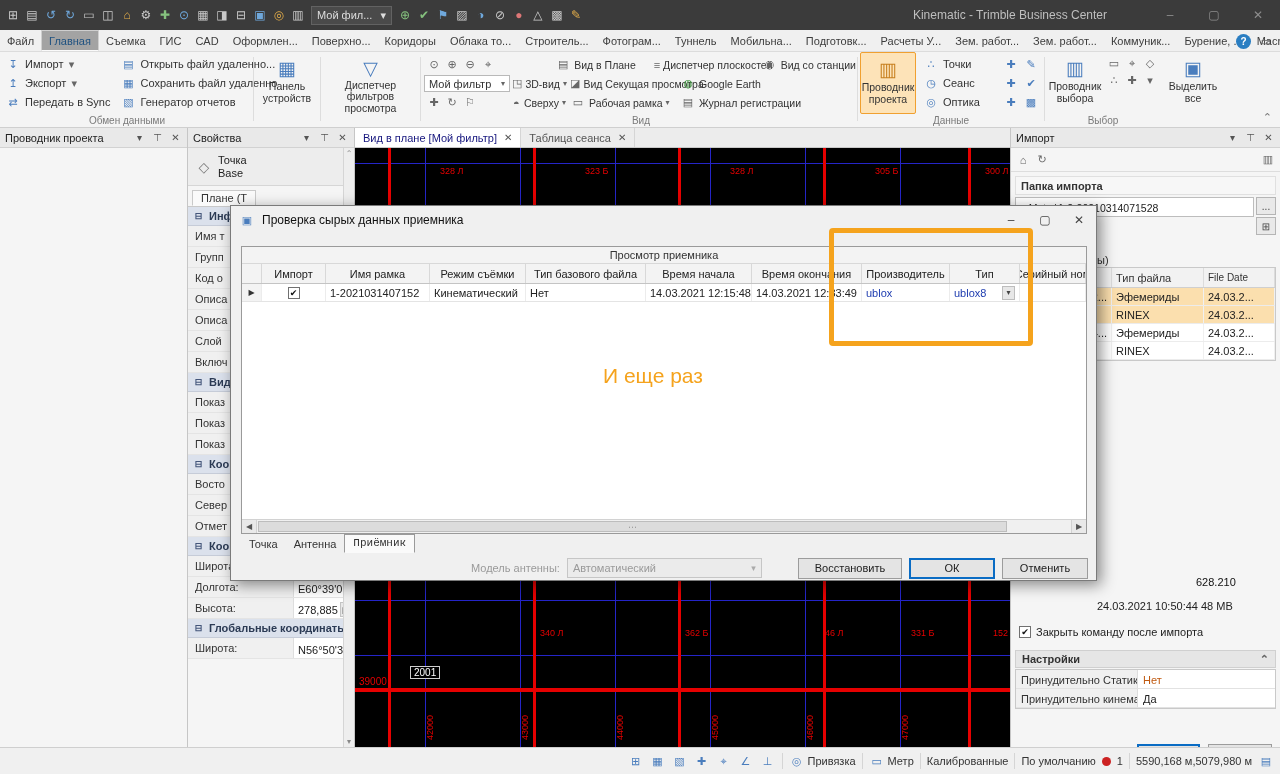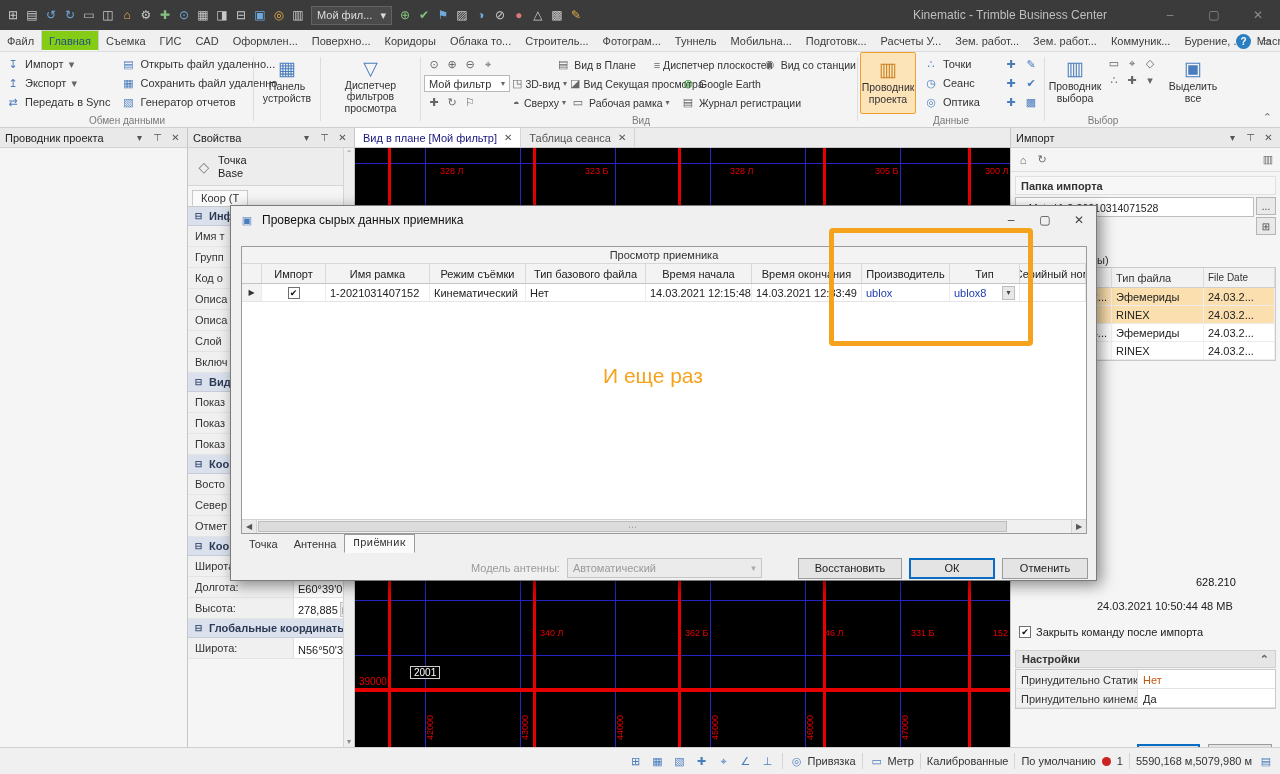--- a/index.html
+++ b/index.html
@@ -14,21 +14,21 @@
 .qat .icon{width:18px;height:18px;color:#c9c9c9;font-size:12px;}
 .qat .c-blue{color:#6fa8dc}.qat .c-green{color:#85c17e}.qat .c-orange{color:#e8b04a}.qat .c-red{color:#d77}
 .qat-combo{height:19px;background:#4a4a4a;border:1px solid #626262;color:#ddd;display:flex;align-items:center;padding:0 5px;gap:8px;margin:0 3px;white-space:nowrap;}
 .tb-title{position:absolute;left:860px;width:300px;text-align:center;color:#bfbfbf;font-size:12px;white-space:nowrap;}
 .win-controls{position:absolute;right:0;top:0;display:flex;}
 .win-btn{width:44px;height:30px;display:flex;align-items:center;justify-content:center;color:#8d8d8d;font-size:12px;}
 
 
 .ribbon-tabs{position:absolute;top:30px;left:0;width:100%;height:22px;background:#f0f0f0;border-bottom:1px solid #dcdcdc;display:flex;align-items:stretch;z-index:30;}
 .rtab{display:flex;align-items:center;padding:0 7px;color:#3c3c3c;white-space:nowrap;}
-.rtab.active{background:#84cc16;border:1px solid #cfcfcf;border-bottom-color:#fafafa;color:#1e5180;}
+.rtab.active{background:#a3a3a3;border:1px solid #cfcfcf;border-bottom-color:#fafafa;color:#1e5180;}
 .rtabs-right{position:absolute;right:6px;top:3px;display:flex;gap:7px;align-items:center;}
 .help-circle{width:15px;height:15px;border-radius:50%;background:#2a7ec2;color:#fff;display:flex;align-items:center;justify-content:center;font-size:10px;font-weight:bold;}
 
 
 .ribbon{position:absolute;top:52px;left:0;width:100%;height:76px;background:#f4f4f4;border-bottom:1px solid #cfcfcf;z-index:30;}
 .rgroup{position:absolute;top:0;height:75px;}
 .glabel{position:absolute;bottom:1px;left:0;right:0;text-align:center;color:#7a7a7a;font-size:10px;white-space:nowrap;}
 .gsep{position:absolute;top:5px;height:64px;width:1px;background:#ddd;}
 .rcol{display:flex;flex-direction:column;gap:1px;padding-top:3px;}
 .small-btn{display:flex;align-items:center;gap:4px;height:18px;padding:0 3px;color:#333;white-space:nowrap;}
@@ -415,21 +415,21 @@
       <span class="icon">✕</span>
     </div>
     <div class="panel-body">
       <div class="objarea">
         <span class="icon">◇</span>
         <div class="objtext">
           <div>Точка</div>
           <div>Base</div>
         </div>
       </div>
-      <div class="ptab">Коор (Т</div>
+      <div class="ptab">Плане (Т</div>
       <div class="pgrid">
         <div class="pgroup">
             <span class="icon">⊟</span>
             <span>Инф</span>
           </div>
         <div class="prow">
             <div class="plabel">Имя т</div>
             <div class="pval"></div>
           </div>
         <div class="prow">

